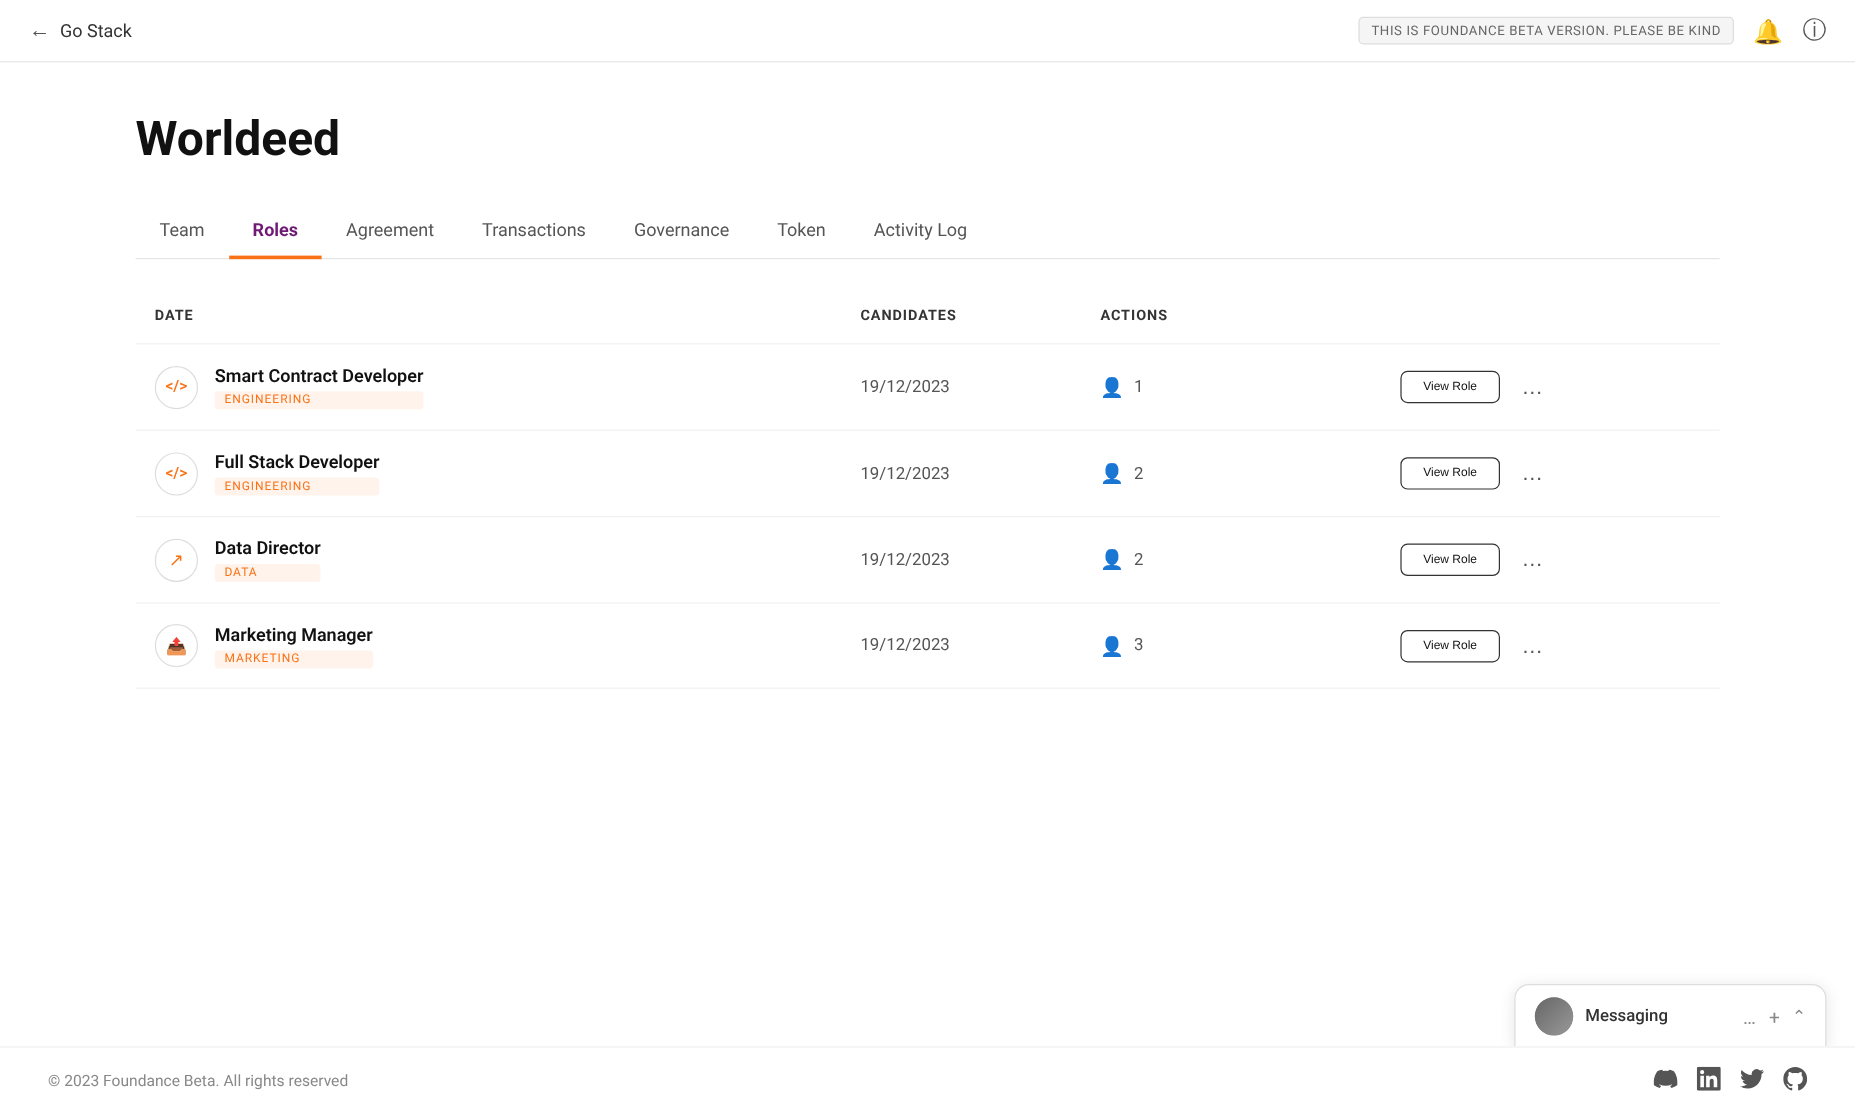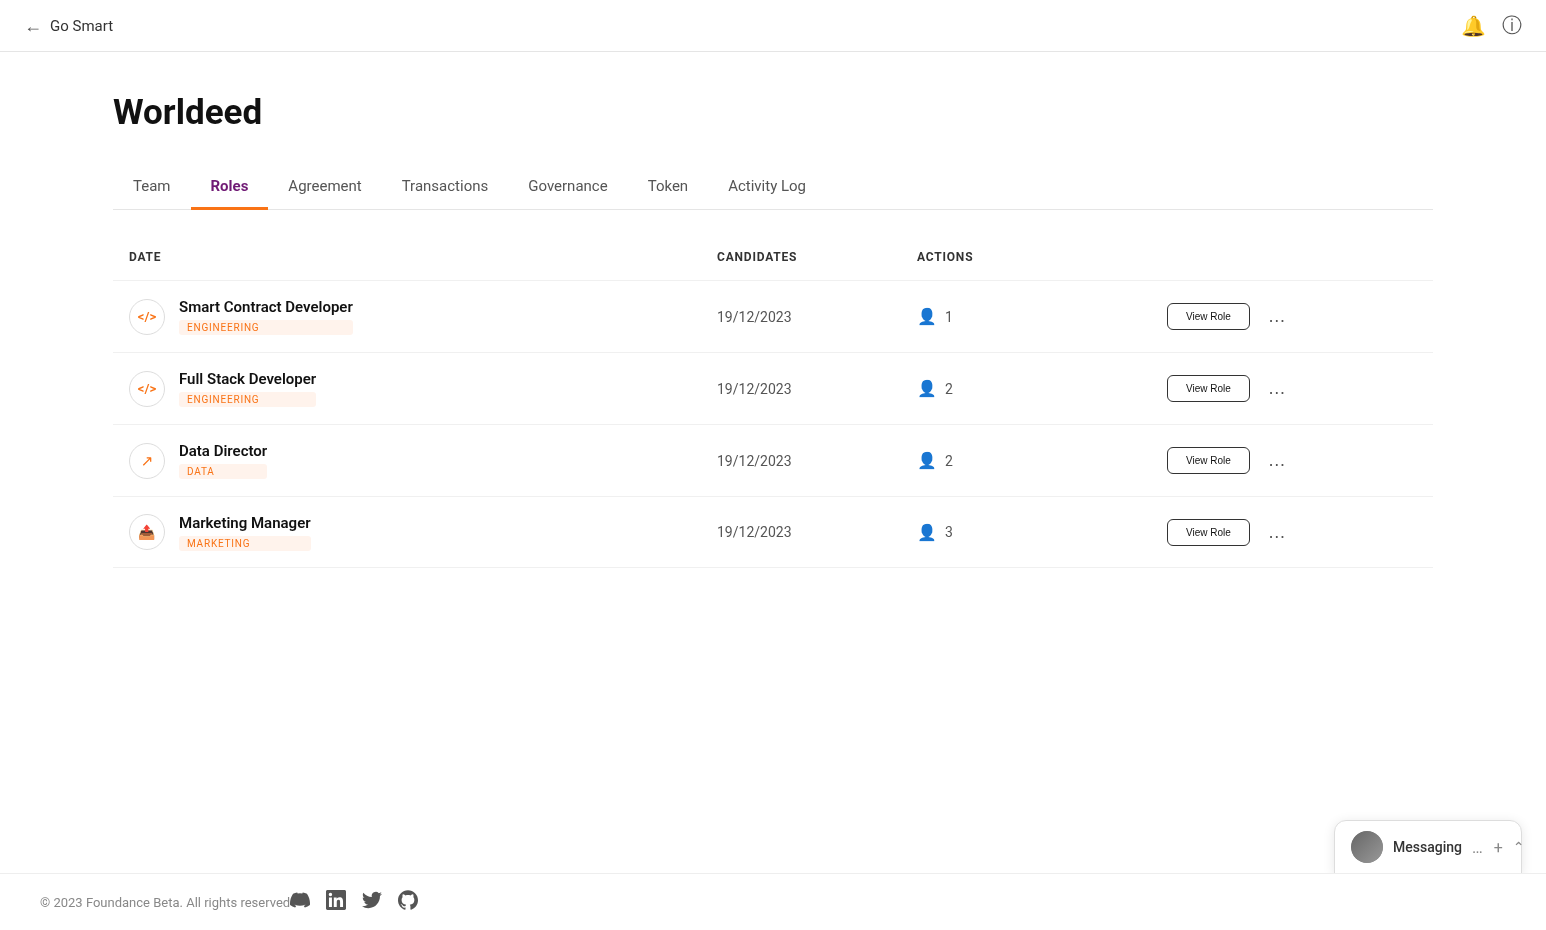--- a/index.html
+++ b/index.html
@@ -50,21 +50,21 @@
     }
 
     
     .page-content {
       max-width: 1400px;
       margin: 0 auto;
       padding: 40px 40px 0 40px;
     }
 
     .project-title {
-      font-size: 35px;
+      font-size: 40px;
       font-weight: 700;
       color: #111;
       margin-bottom: 32px;
     }
 
     
     .tabs {
       display: flex;
       gap: 0;
       border-bottom: 1px solid #e5e5e5;
@@ -226,20 +226,21 @@
     }
 
     
     .footer {
       position: fixed;
       bottom: 0;
       left: 0;
       right: 0;
       display: flex;
       align-items: center;
+      justify-content: space-between;
       padding: 16px 40px;
       background: #fff;
       border-top: 1px solid #eee;
     }
     .footer-copyright {
       font-size: 13px;
       color: #888;
     }
     .footer-icons {
       display: flex;
@@ -253,21 +254,21 @@
     }
 
     
     .messaging-widget {
       position: fixed;
       bottom: 56px;
       right: 24px;
       background: #fff;
       border: 1px solid #ddd;
       border-radius: 12px 12px 0 0;
-      width: 188px;
+      width: 260px;
       padding: 10px 16px;
       display: flex;
       align-items: center;
       gap: 10px;
       box-shadow: 0 2px 12px rgba(0,0,0,0.1);
     }
     .messaging-avatar {
       width: 32px;
       height: 32px;
       border-radius: 50%;
@@ -302,23 +303,24 @@
       color: #888;
       cursor: pointer;
     }
   </style>
 </head>
 <body>
 
 <nav class="top-nav">
   <a class="go-back" href="#">
     <span class="go-back-arrow">←</span>
-    <span>Go Smart</span>
+    <span>Go Stack</span>
   </a>
   <div class="top-nav-right">
+    <span class="beta-badge">THIS IS FOUNDANCE BETA VERSION. PLEASE BE KIND</span>
     <span class="nav-icon">🔔</span>
     <span class="nav-icon">ⓘ</span>
   </div>
 </nav>
 
 <div class="page-content">
   <h1 class="project-title">Worldeed</h1>
 
   <div class="tabs">
     <div class="tab">Team</div>

